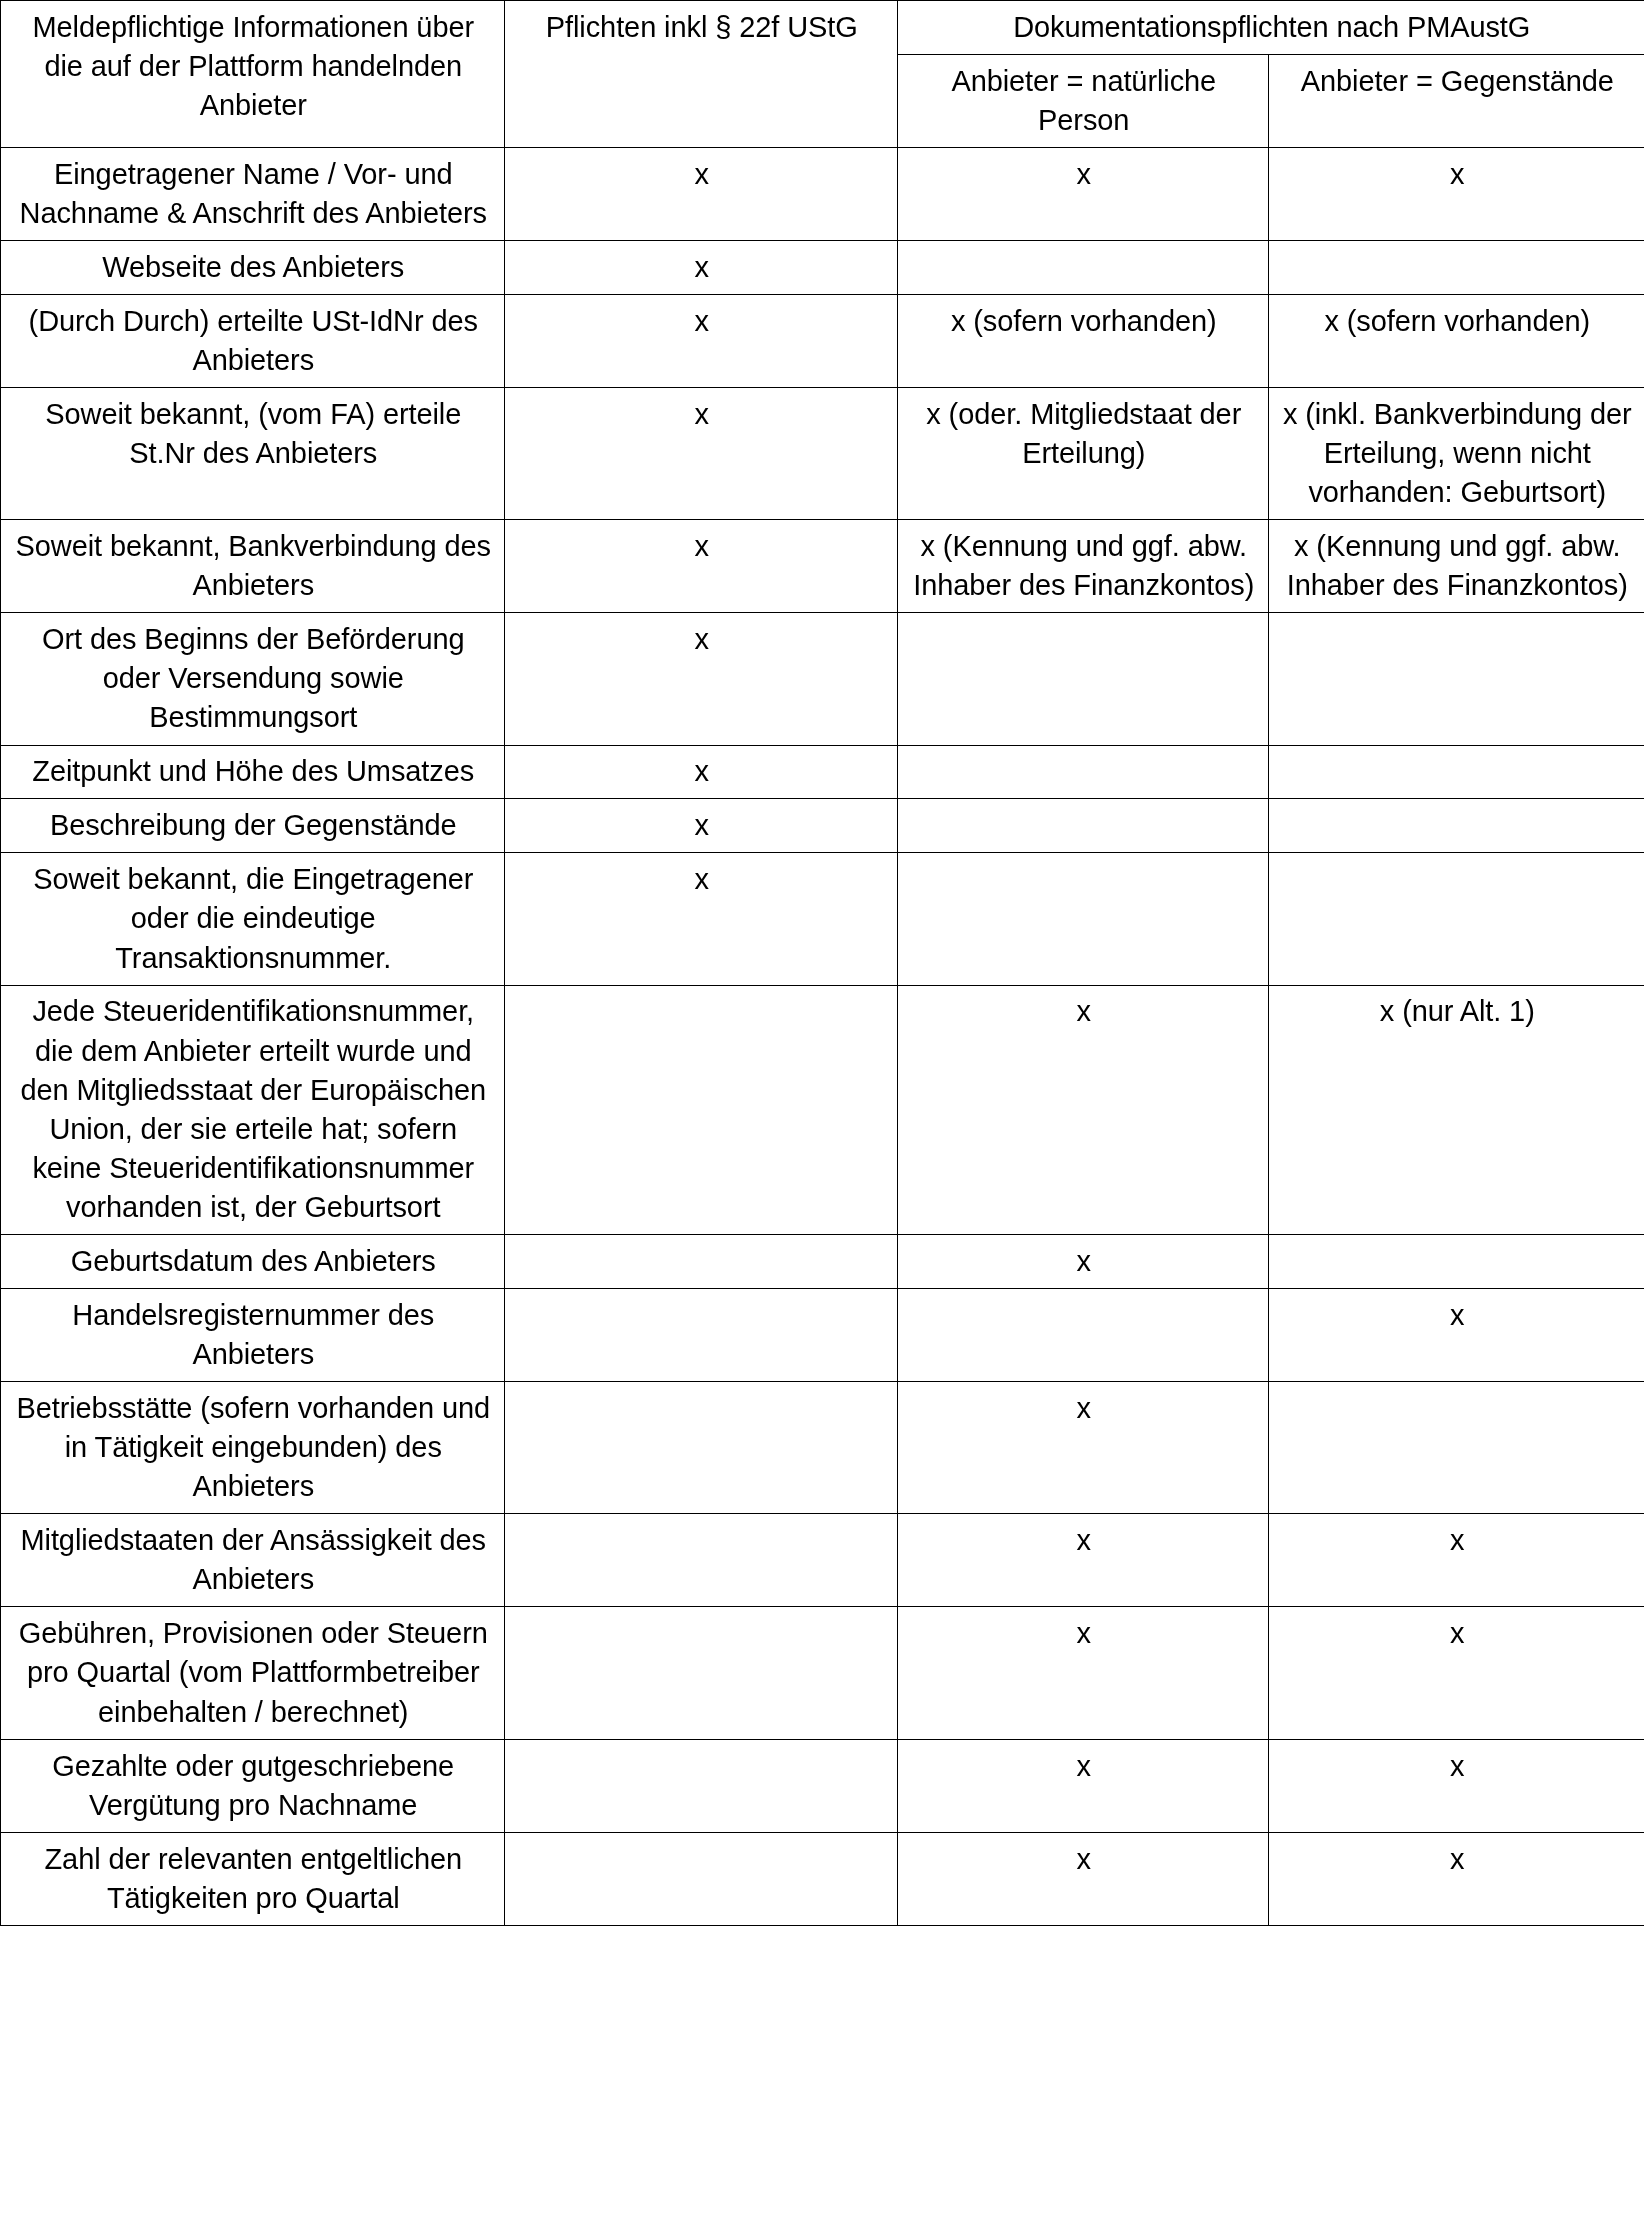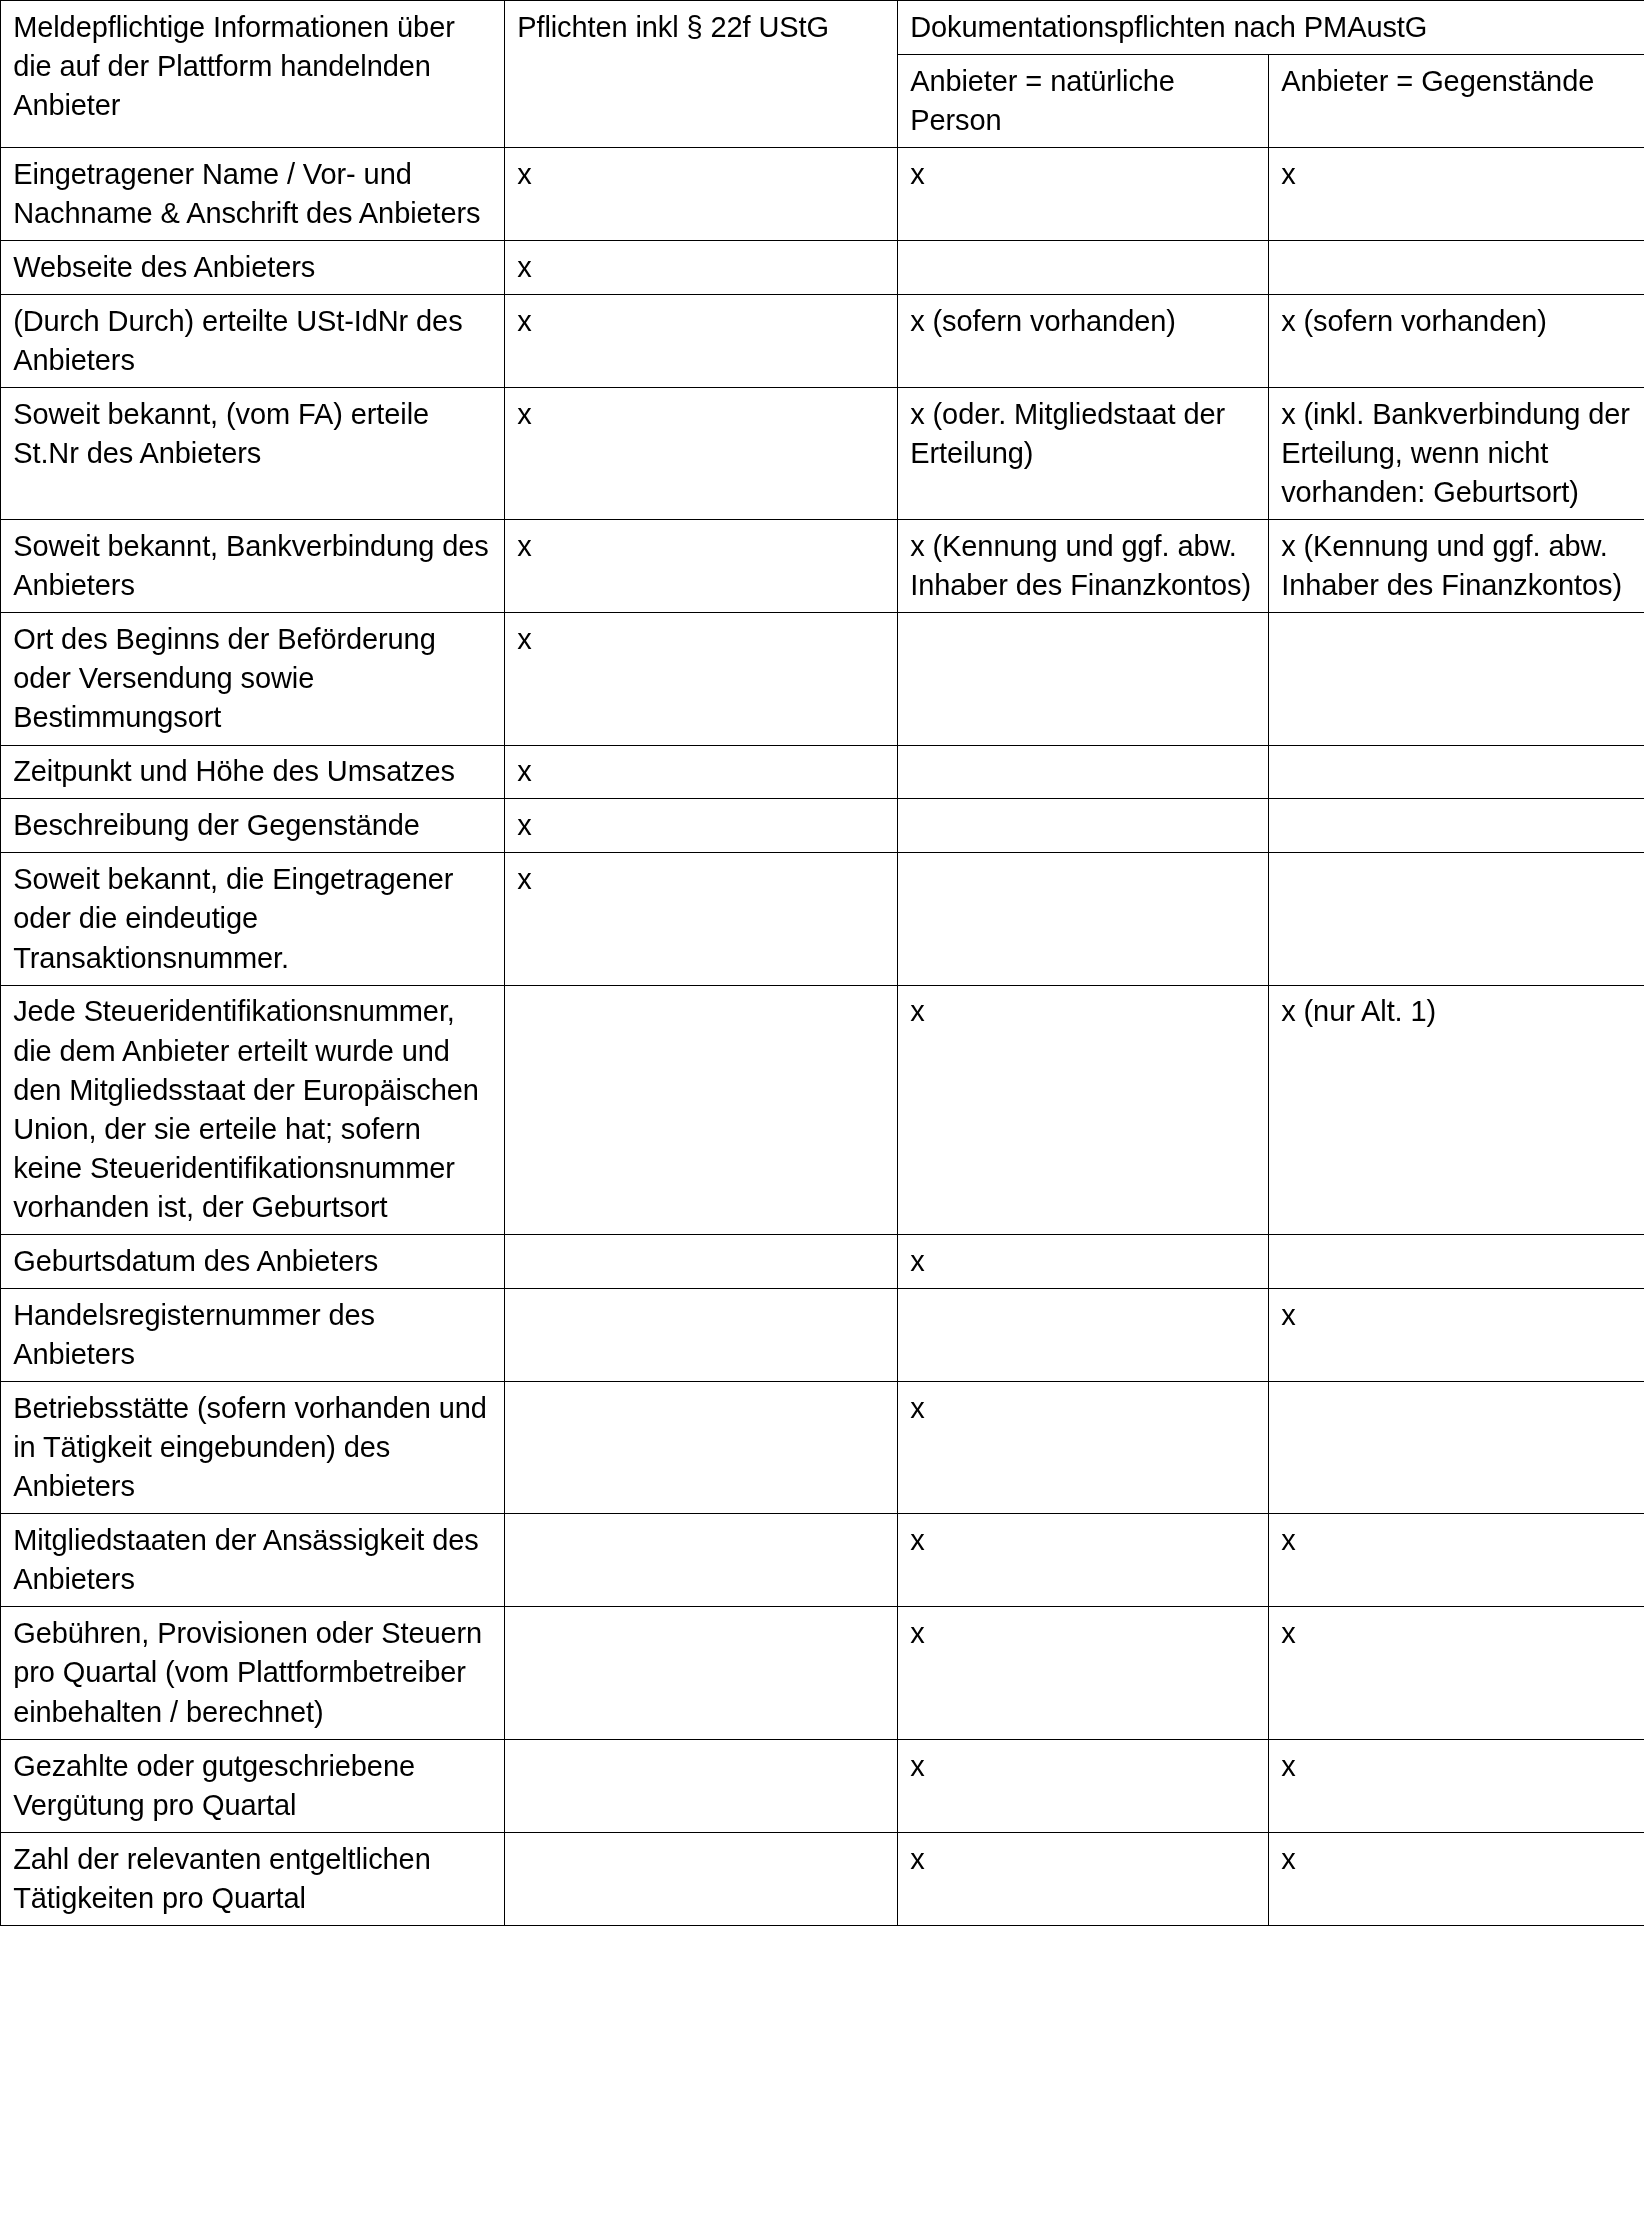--- a/index.html
+++ b/index.html
@@ -13,20 +13,21 @@
     height: 2216px;
     font-family: "Liberation Sans", sans-serif;
     color: #000000;
     overflow: hidden;
   }
   .page {
     width: 1644px;
     height: 2216px;
     position: relative;
     box-sizing: border-box;
+    text-align: center;
   }
   table.doc-table {
     border-collapse: collapse;
     width: 1644px;
     table-layout: fixed;
     border: 0;
   }
   table.doc-table col.c1 { width: 504px; }
   table.doc-table col.c2 { width: 393px; }
   table.doc-table col.c3 { width: 371px; }
@@ -262,21 +263,21 @@
           <td class="blank"></td>
           <td class="vmid">
             <span class="mark">x</span>
           </td>
           <td>
             <span class="mark">x</span>
           </td>
         </tr>
         <tr>
           <td>
-            <span class="cell-text">Gezahlte oder gutgeschriebene Vergütung pro Quartal</span>
+            <span class="cell-text">Gezahlte oder gutgeschriebene Vergütung pro Nachname</span>
           </td>
           <td class="blank"></td>
           <td>
             <span class="mark">x</span>
           </td>
           <td>
             <span class="mark">x</span>
           </td>
         </tr>
         <tr>

